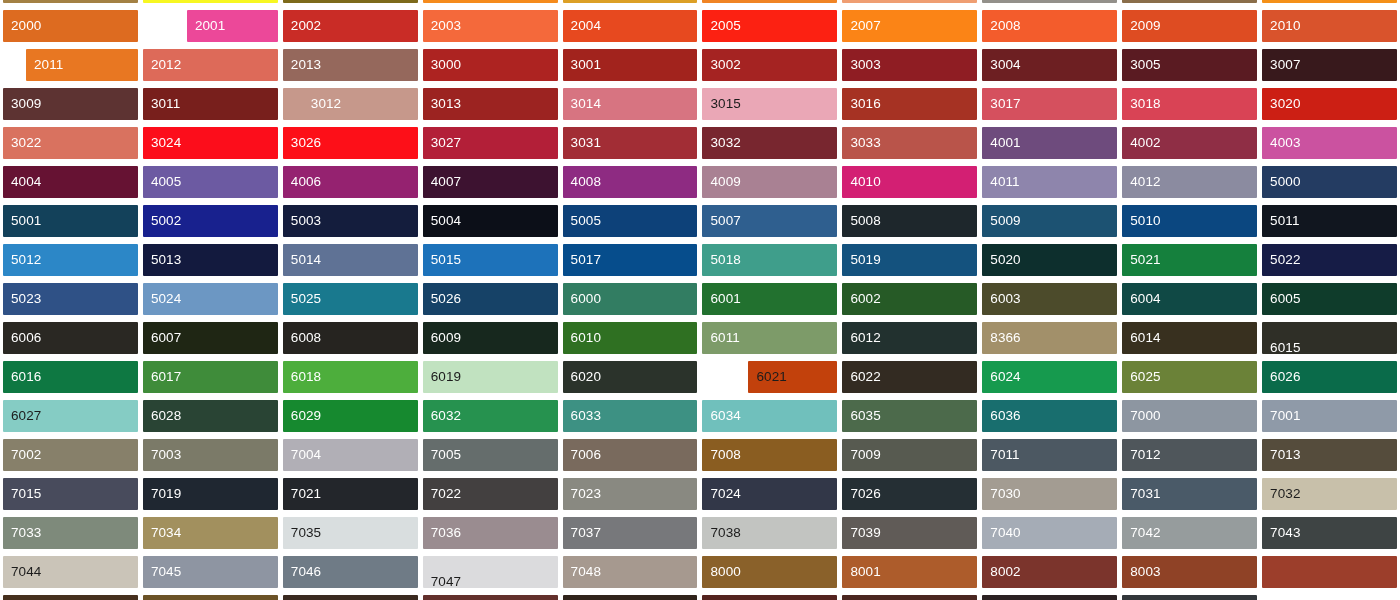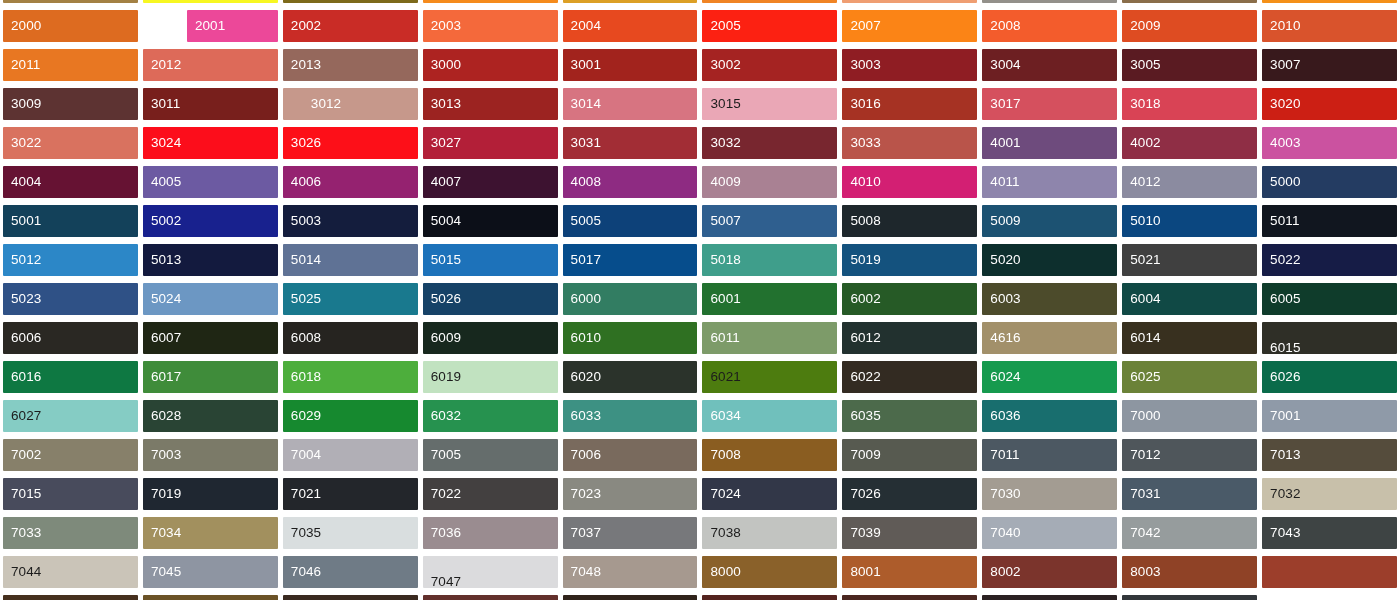--- a/index.html
+++ b/index.html
@@ -100,21 +100,21 @@
       </div>
       <div class="swatch" style="background-color: rgb(243, 92, 44);">
         <span class="swatch-label light-text">2008</span>
       </div>
       <div class="swatch" style="background-color: rgb(222, 76, 34);">
         <span class="swatch-label light-text">2009</span>
       </div>
       <div class="swatch" style="background-color: rgb(217, 83, 44);">
         <span class="swatch-label light-text">2010</span>
       </div>
-      <div class="swatch" style="background-color: rgb(232, 119, 34);">
+      <div class="swatch" style="background-color: rgb(232, 119, 34); margin-left: 23px;">
         <span class="swatch-label light-text">2011</span>
       </div>
       <div class="swatch" style="background-color: rgb(221, 106, 89);">
         <span class="swatch-label light-text">2012</span>
       </div>
       <div class="swatch" style="background-color: rgb(149, 104, 92);">
         <span class="swatch-label light-text">2013</span>
       </div>
       <div class="swatch" style="background-color: rgb(173, 35, 33);">
         <span class="swatch-label light-text">3000</span>
@@ -274,21 +274,21 @@
       </div>
       <div class="swatch" style="background-color: rgb(63, 158, 139);">
         <span class="swatch-label light-text">5018</span>
       </div>
       <div class="swatch" style="background-color: rgb(20, 82, 126);">
         <span class="swatch-label light-text">5019</span>
       </div>
       <div class="swatch" style="background-color: rgb(13, 47, 45);">
         <span class="swatch-label light-text">5020</span>
       </div>
-      <div class="swatch" style="background-color: #404040;">
+      <div class="swatch" style="background-color: #15803d;">
         <span class="swatch-label light-text">5021</span>
       </div>
       <div class="swatch" style="background-color: rgb(22, 28, 70);">
         <span class="swatch-label light-text">5022</span>
       </div>
       <div class="swatch" style="background-color: rgb(47, 81, 134);">
         <span class="swatch-label light-text">5023</span>
       </div>
       <div class="swatch" style="background-color: rgb(108, 151, 195);">
         <span class="swatch-label light-text">5024</span>
@@ -332,21 +332,21 @@
       <div class="swatch" style="background-color: rgb(47, 112, 34);">
         <span class="swatch-label light-text">6010</span>
       </div>
       <div class="swatch" style="background-color: rgb(125, 155, 105);">
         <span class="swatch-label light-text">6011</span>
       </div>
       <div class="swatch" style="background-color: rgb(34, 49, 47);">
         <span class="swatch-label light-text">6012</span>
       </div>
       <div class="swatch" style="background-color: rgb(162, 144, 106);">
-        <span class="swatch-label light-text">4616</span>
+        <span class="swatch-label light-text">8366</span>
       </div>
       <div class="swatch" style="background-color: rgb(56, 48, 31);">
         <span class="swatch-label light-text">6014</span>
       </div>
       <div class="swatch" style="background-color: rgb(47, 47, 39); align-items: flex-end;">
         <span class="swatch-label light-text">6015</span>
       </div>
       <div class="swatch" style="background-color: rgb(14, 120, 66);">
         <span class="swatch-label light-text">6016</span>
       </div>
@@ -355,21 +355,21 @@
       </div>
       <div class="swatch" style="background-color: rgb(77, 174, 60);">
         <span class="swatch-label light-text">6018</span>
       </div>
       <div class="swatch" style="background-color: rgb(193, 226, 192);">
         <span class="swatch-label dark-text">6019</span>
       </div>
       <div class="swatch" style="background-color: rgb(43, 51, 43);">
         <span class="swatch-label light-text">6020</span>
       </div>
-      <div class="swatch" style="background-color: #4d7c0f;">
+      <div class="swatch" style="background-color: #c2410c; margin-left: 46px;">
         <span class="swatch-label dark-text">6021</span>
       </div>
       <div class="swatch" style="background-color: rgb(51, 43, 34);">
         <span class="swatch-label light-text">6022</span>
       </div>
       <div class="swatch" style="background-color: rgb(22, 154, 78);">
         <span class="swatch-label light-text">6024</span>
       </div>
       <div class="swatch" style="background-color: rgb(107, 130, 56);">
         <span class="swatch-label light-text">6025</span>

